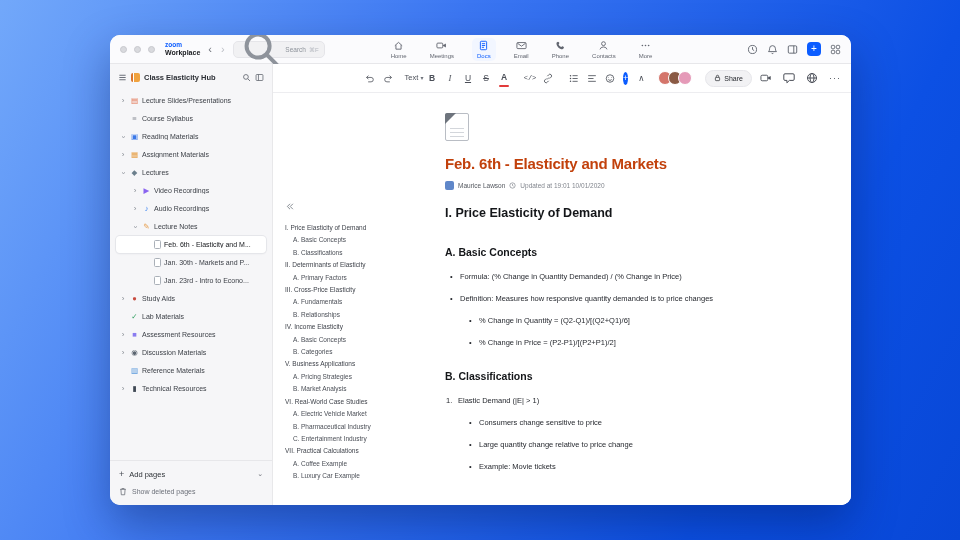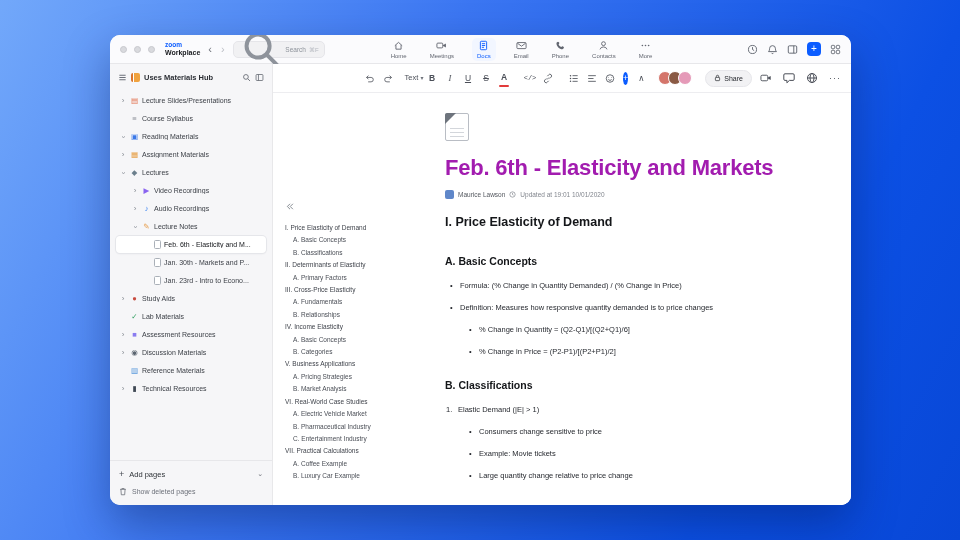--- a/index.html
+++ b/index.html
@@ -85,21 +85,21 @@
   .toc-collapse{color:#7b8088;margin-bottom:7px}
   .toc-collapse svg{width:9px;height:9px}
   .toc-item{font-size:6.5px;color:#3f434b;line-height:12.4px;white-space:nowrap}
   .toc-item.lvl1{padding-left:8px;color:#4a4e56}
   .docarea{position:absolute;left:172px;top:0;width:352px}
   .doc-icon{margin-top:20px;width:24px;height:28px;position:relative}
   .doc-icon .pg{position:absolute;inset:0;background:#fff;border:1px solid #b9bdc4;border-radius:2px}
   .doc-icon .fold{position:absolute;left:0;top:0;width:11px;height:11px;background:#6e747d;
     clip-path:polygon(0 0,100% 0,0 100%);border-radius:2px 0 0 0}
   .doc-icon .ln{position:absolute;left:5px;right:5px;height:1px;background:#d3d6db}
-  .doc-title{font-size:22px;font-weight:bold;color:#a21caf;margin-top:14px;letter-spacing:-.2px;white-space:nowrap}
+  .doc-title{font-size:15px;font-weight:bold;color:#c2410c;margin-top:14px;letter-spacing:-.2px;white-space:nowrap}
   .byline{display:flex;align-items:center;gap:4px;margin-top:9px;font-size:6.5px;color:#82868e}
   .by-av{width:9px;height:9px;border-radius:2px;background:#5f87c9}
   .by-name{color:#54585f}
   .byline svg{width:7px;height:7px}
   .blocks{display:flex;flex-direction:column;margin-top:16px}
   .b-h1{font-size:12.5px;font-weight:bold;color:#141619;margin:0 0 16px}
   .b-h2{font-size:10.5px;font-weight:bold;color:#141619;margin:10px 0 14px}
   .b-bullet{position:relative;font-size:7.5px;color:#26292f;margin:0 0 13px;padding-left:15px;white-space:nowrap}
   .b-bullet::before{content:"\2022";position:absolute;left:5px;top:0}
   .b-bullet2{position:relative;font-size:7.5px;color:#26292f;margin:0 0 13px;padding-left:34px;white-space:nowrap}
@@ -205,21 +205,21 @@
     </div>
 
     <div class="app-body">
 
       <div class="sidebar">
         <div class="sb-head">
           <svg viewBox="0 0 10 10" fill="none" stroke="currentColor" stroke-width="1">
               <path d="M1.5 2.5h7M1.5 5h7M1.5 7.5h7"></path>
             </svg>
           <span class="nb-ic"></span>
-          <span class="sb-title">Uses Materials Hub</span>
+          <span class="sb-title">Class Elasticity Hub</span>
           <svg viewBox="0 0 11 11" fill="none" stroke="currentColor" stroke-width="1">
               <circle cx="4.8" cy="4.8" r="2.9"></circle>
               <path d="M7.1 7.1 9.8 9.8"></path>
             </svg>
           <svg viewBox="0 0 12 12" fill="none" stroke="currentColor" stroke-width="1">
               <rect x="1.4" y="2" width="9.2" height="8" rx="1.2"></rect>
               <path d="M4.6 2v8"></path>
             </svg>
         </div>
         <div class="tree">
@@ -466,22 +466,22 @@
             <div class="blocks">
                 <div class="b-h1"><span>I. Price Elasticity of Demand</span></div>
                 <div class="b-h2"><span>A. Basic Concepts</span></div>
                 <div class="b-bullet"><span>Formula: (% Change in Quantity Demanded) / (% Change in Price)</span></div>
                 <div class="b-bullet"><span>Definition: Measures how responsive quantity demanded is to price changes</span></div>
                 <div class="b-bullet2"><span>% Change in Quantity = (Q2-Q1)/[(Q2+Q1)/6]</span></div>
                 <div class="b-bullet2"><span>% Change in Price = (P2-P1)/[(P2+P1)/2]</span></div>
                 <div class="b-h2"><span>B. Classifications</span></div>
                 <div class="b-num"><span class="num-m">1.</span><span>Elastic Demand (|E| &gt; 1)</span></div>
                 <div class="b-bullet2"><span>Consumers change sensitive to price</span></div>
+                <div class="b-bullet2"><span>Large quantity change relative to price change</span></div>
                 <div class="b-bullet2"><span>Example: Movie tickets</span></div>
-                <div class="b-bullet2"><span>Large quantity change relative to price change</span></div>
               </div>
           </div>
 
         </div>
       </div>
     </div>
   </div>
 </div>
 
 </body></html>

